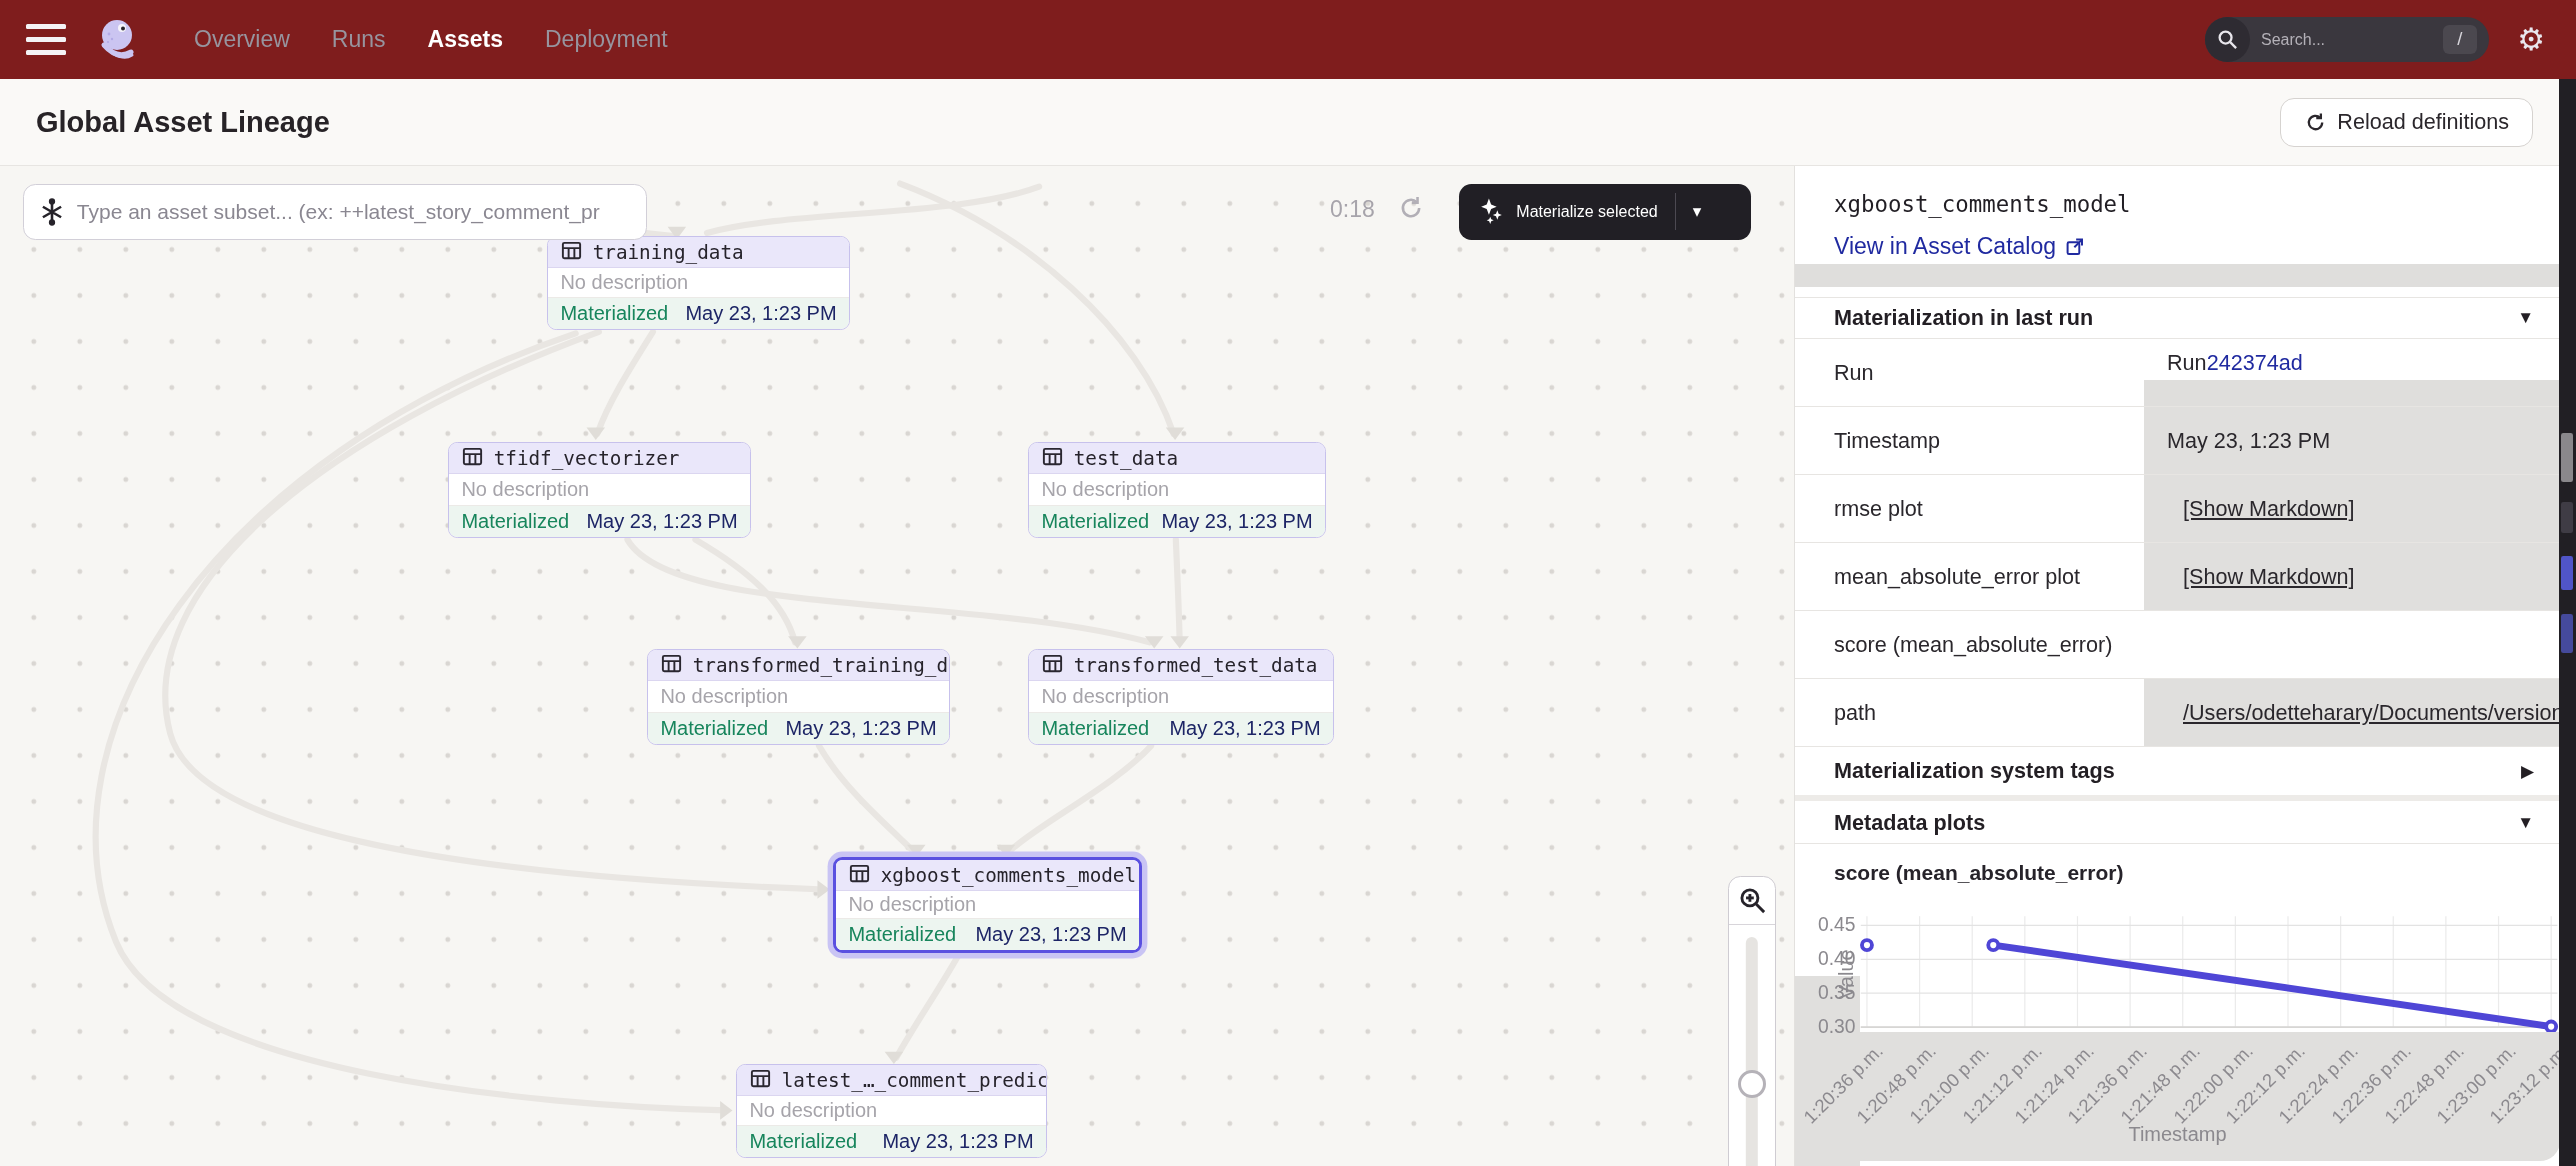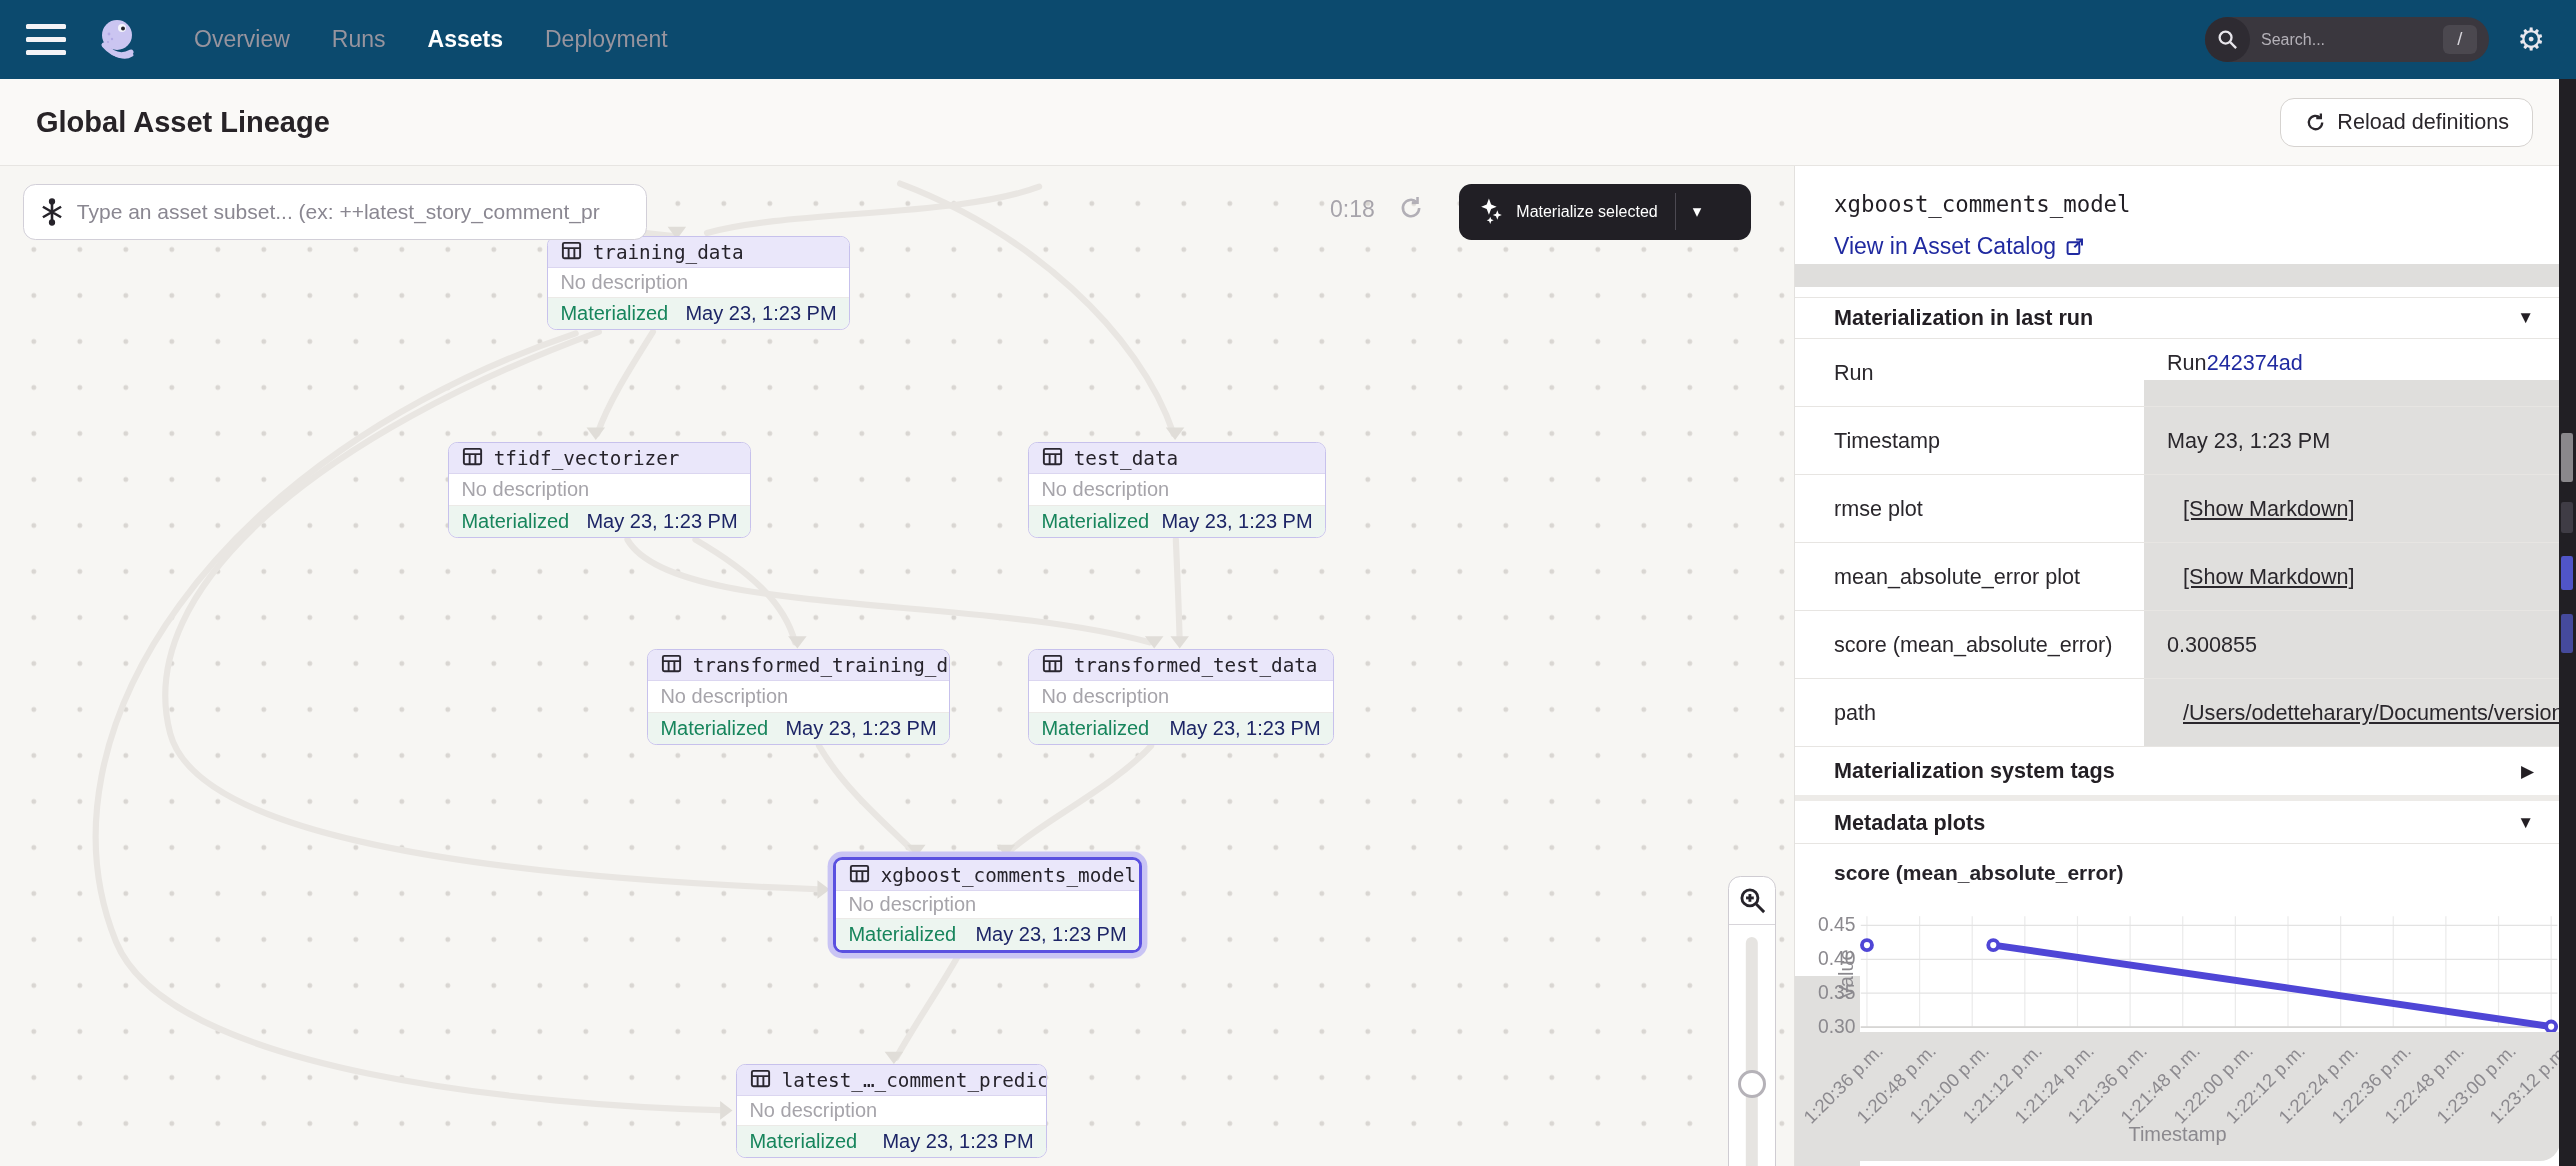--- a/index.html
+++ b/index.html
@@ -1,20 +1,20 @@
 <!DOCTYPE html>
 <html style="font-size:12.4px"><head>
 <meta charset="utf-8">
 <style>
   * { margin:0; padding:0; box-sizing:border-box; }
   html,body { width:2576px; height:1167px; overflow:hidden; background:#f7f6f3;
     font-family:"Liberation Sans", sans-serif; -webkit-font-smoothing:antialiased; }
 
   
-  .topnav { position:absolute; left:0; top:0; width:2576px; height:79px; background:#0c4a6e;
+  .topnav { position:absolute; left:0; top:0; width:2576px; height:79px; background:#7f1d1d;
     display:flex; align-items:center; z-index:30; }
   .hamburger { width:40px; height:31px; margin-left:26px; display:flex; flex-direction:column;
     justify-content:space-between; cursor:pointer; }
   .hamburger span { display:block; height:5.4px; border-radius:1.5px; background:#f4f3f6; }
   .logo { width:48px; height:48px; margin-left:29px; }
   .navlinks { display:flex; gap:42px; margin-left:51px; }
   .navlink { font-size:23px; color:#97949e; cursor:pointer; }
   .navlink.active { color:#ffffff; font-weight:bold; }
   .nav-right { margin-left:auto; display:flex; align-items:center; gap:28px; margin-right:31px; }
   .searchpill { width:284px; height:45px; background:#3a373e; border-radius:22.4px; display:flex;
@@ -408,23 +408,20 @@
         </div>
       </div>
       <div class="mrow">
         <div class="mkey">mean_absolute_error plot</div>
         <div class="mval">
           <span class="mulink">[Show Markdown]</span>
         </div>
       </div>
       <div class="mrow">
         <div class="mkey">score (mean_absolute_error)</div>
-        <div class="mval">
-          <span>0.300855</span>
-        </div>
       </div>
       <div class="mrow">
         <div class="mkey">path</div>
         <div class="mval">
           <span class="mulink">/Users/odetteharary/Documents/version</span>
         </div>
       </div>
     </div>
 
   <div class="sechead" style="top:581px; height:49px;">

